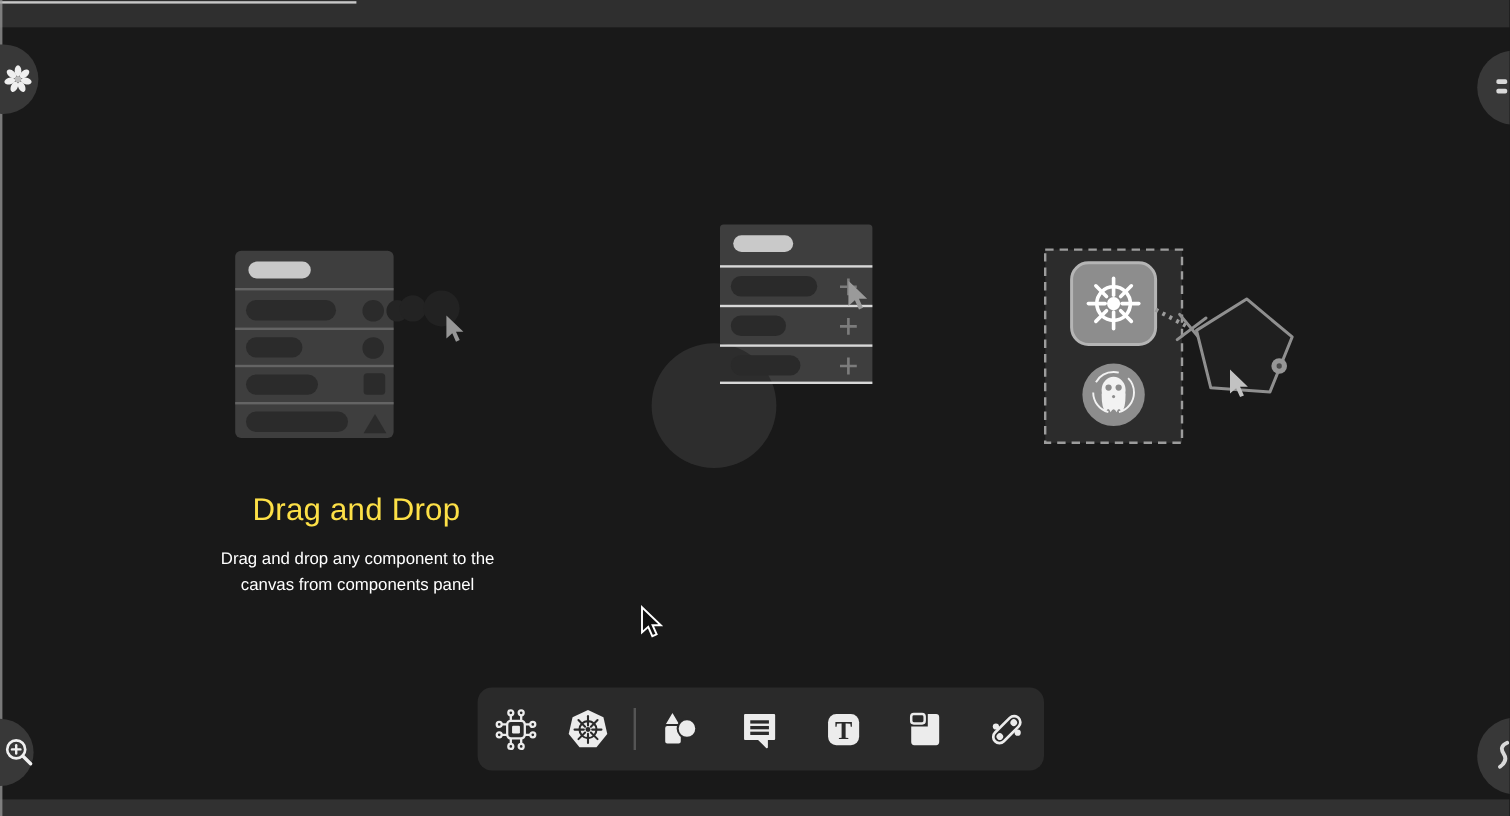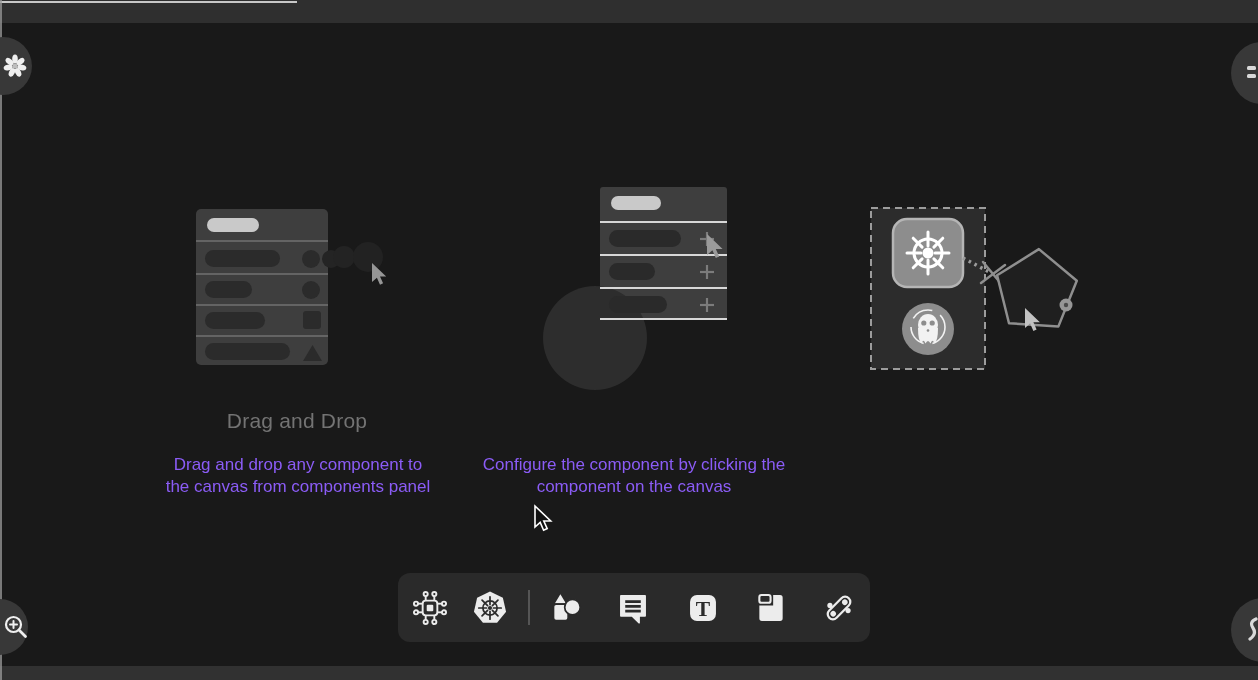--- a/index.html
+++ b/index.html
@@ -14,26 +14,26 @@
   .bottombar{position:absolute;left:0;bottom:0;width:1258px;height:14px;background:#313131;}
   .left-edge{position:absolute;left:0;top:0;width:2px;height:680px;background:#9a9a9a;opacity:.75;z-index:1;}
   .canvas{position:absolute;left:0;top:23px;width:1258px;height:643px;background:#191919;}
 
   
   .corner-btn{position:absolute;border-radius:50%;background:#383838;z-index:2;}
   .corner-btn svg{position:absolute;}
 
   
   .card-title{
-    position:absolute;text-align:center;color:#737373;
-    font-size:21px;font-weight:500;letter-spacing:.2px;
+    position:absolute;text-align:center;color:#fde047;
+    font-size:26px;font-weight:500;letter-spacing:.2px;
   }
   .card-desc{
-    position:absolute;text-align:center;color:#8b5cf6;
-    font-size:17px;line-height:22px;
+    position:absolute;text-align:center;color:#ffffff;
+    font-size:14px;line-height:22px;
   }
   .illus{position:absolute;}
 
   
   .dock{
     position:absolute;left:398px;top:573px;width:472px;height:69px;
     background:#2a2a2a;border-radius:12px;z-index:2;
   }
   .dock-icon{position:absolute;top:16px;width:38px;height:38px;cursor:pointer;}
   .dock-divider{position:absolute;left:130px;top:17px;width:2px;height:35px;background:#555;}
@@ -140,21 +140,20 @@
       <circle cx="206" cy="104" r="6.5" fill="#969696"></circle>
       <circle cx="206" cy="104" r="2.2" fill="#4a4a4a"></circle>
     </g>
 
     <path d="M165 107 l0 20 l5.1 -4.5 l3.3 7.4 l3.2 -1.4 l-3.2 -7.3 l6.5 0 Z" fill="#c2c2c2"></path>
   </svg>
 
   <div class="card-title" style="left:132px;top:386px;width:330px;">Drag and Drop</div>
   <div class="card-desc" style="left:162px;top:431px;width:272px;">Drag and drop any component to the canvas from components panel</div>
 
-  <div class="card-desc" style="left:482px;top:431px;width:304px;">Configure the component by clicking the component on the canvas</div>
 
 </div>
 
 <div class="dock">
 
   <svg class="dock-icon" style="left:13px;" viewBox="-22 -22 44 44">
     <g stroke="#ececec" stroke-width="2.2" fill="none">
       <rect x="-8.5" y="-8.5" width="17" height="17" rx="3.5"></rect>
       <line x1="-5" y1="-8.5" x2="-5" y2="-14"></line>
         <circle cx="-5" cy="-16.2" r="2.4"></circle>

